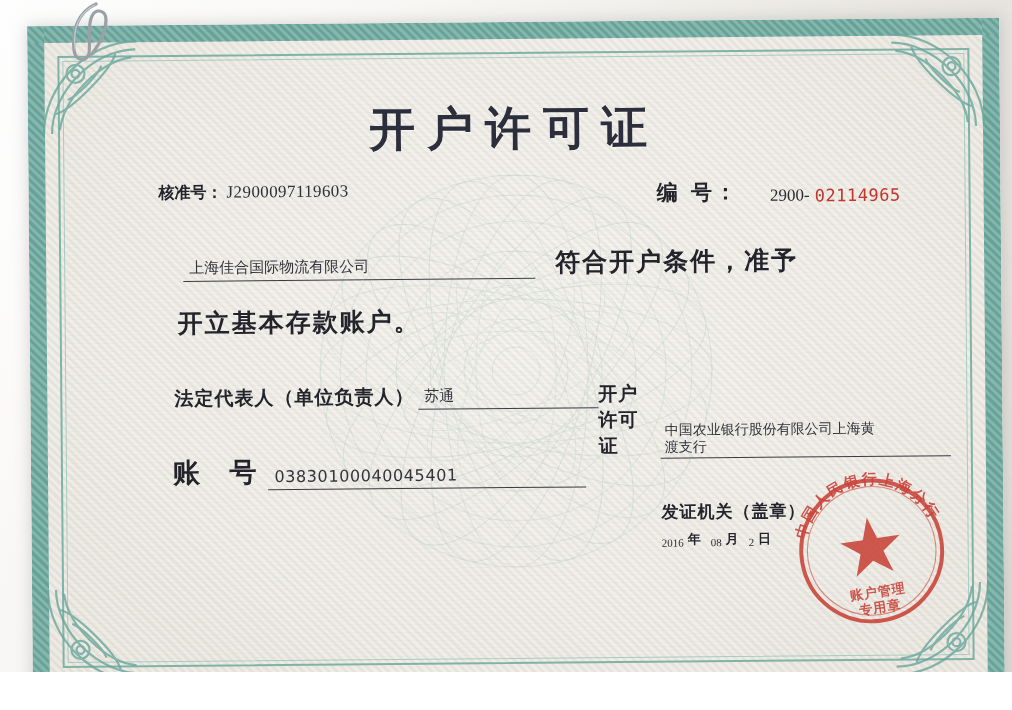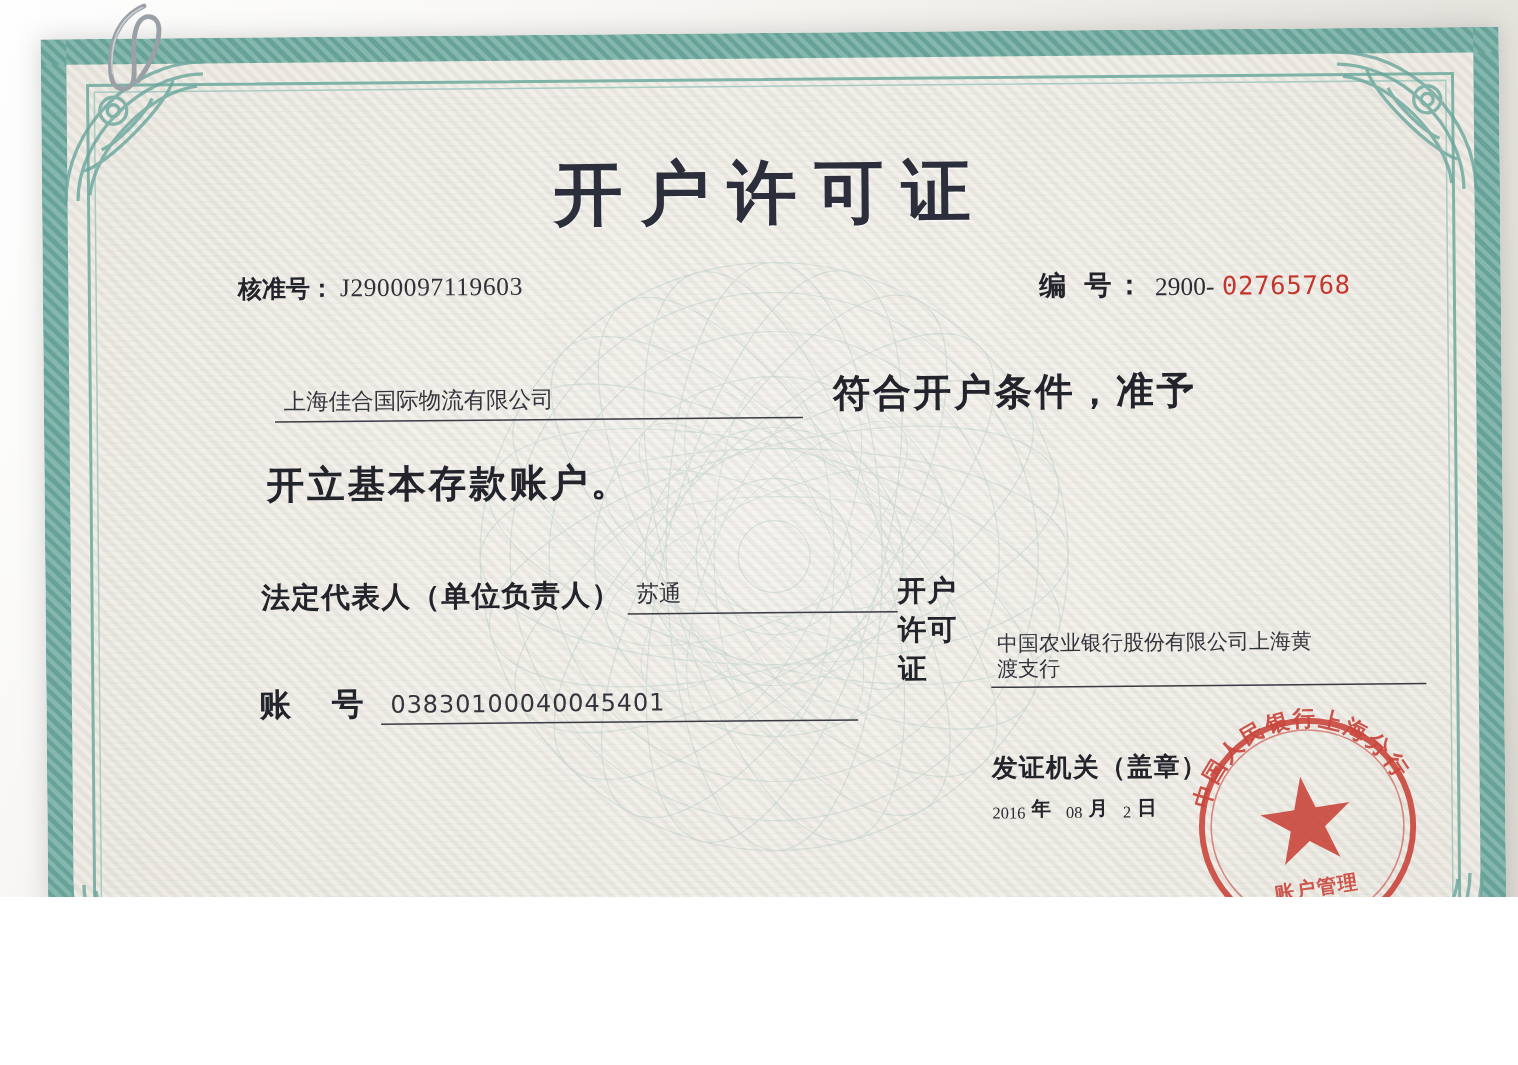--- a/index.html
+++ b/index.html
@@ -12,21 +12,21 @@
     height: 710px;
     overflow: hidden;
     font-family: "Liberation Serif", serif;
   }
 
   
   #photo {
     position: absolute;
     left: 0; top: 0;
     width: 1012px;
-    height: 598px;
+    height: 672px;
     background:
       radial-gradient(ellipse at 30% 20%, #ffffff 0%, #f3f1ee 45%, #e6e3de 100%);
     overflow: hidden;
   }
 
   
   #paper-shade {
     position: absolute;
     inset: 0;
     background:
@@ -162,22 +162,22 @@
   }
 
   #row-serial {
     position: absolute;
     right: 48px; top: 110px;
     font-size: 15px;
     display: flex;
     align-items: flex-end;
     gap: 5px;
   }
-  #serial-label { letter-spacing: 3px; font-size: 18px; text-align: center; }
-  #serial-prefix { font-family: "Liberation Serif", serif; font-size: 17px; }
+  #serial-label { letter-spacing: 3px; font-size: 21px; text-align: center; }
+  #serial-prefix { font-family: "Liberation Serif", serif; font-size: 17px; margin-left: 26px; }
   #serial-red {
     font-family: "DejaVu Sans Mono", monospace;
     font-size: 17px;
     color: #c4352c;
     letter-spacing: .5px;
   }
 
   
   #line1 {
     position: absolute;
@@ -242,21 +242,21 @@
   #blank-bank > .fill span { display: block; }
 
   
   #row-account {
     position: absolute;
     left: 90px; top: 382px;
     display: flex;
     align-items: flex-end;
     font-size: 21px;
   }
-  #account-label { letter-spacing: 10px; font-size: 21px; }
+  #account-label { letter-spacing: 10px; font-size: 27px; }
   #blank-account { width: 318px; margin-left: 2px; height: 28px; }
   #blank-account > .fill { font-size: 16px; letter-spacing: .6px; }
 
   
   #issuer {
     position: absolute;
     left: 578px; top: 432px;
     font-size: 17px;
     letter-spacing: 1px;
   }
@@ -383,21 +383,21 @@
       <div id="title">开户许可证</div>
 
       <div id="row-approval">
         <span id="approval-label" class="lbl">核准号：</span>
         <span id="approval-value" class="handwriting">J2900097119603</span>
       </div>
 
       <div id="row-serial">
         <span id="serial-label" class="lbl">编 号：</span>
         <span id="serial-prefix">2900-</span>
-        <span id="serial-red">02765768</span>
+        <span id="serial-red">02114965</span>
       </div>
 
       <div id="line1">
         <span class="blank" id="blank-company">
           <span class="fill handwriting">上海佳合国际物流有限公司</span>
         </span>
         <span id="line1-tail" class="lbl">符合开户条件，准予</span>
       </div>
 
       <div id="line2" class="lbl">开立基本存款账户。</div>

